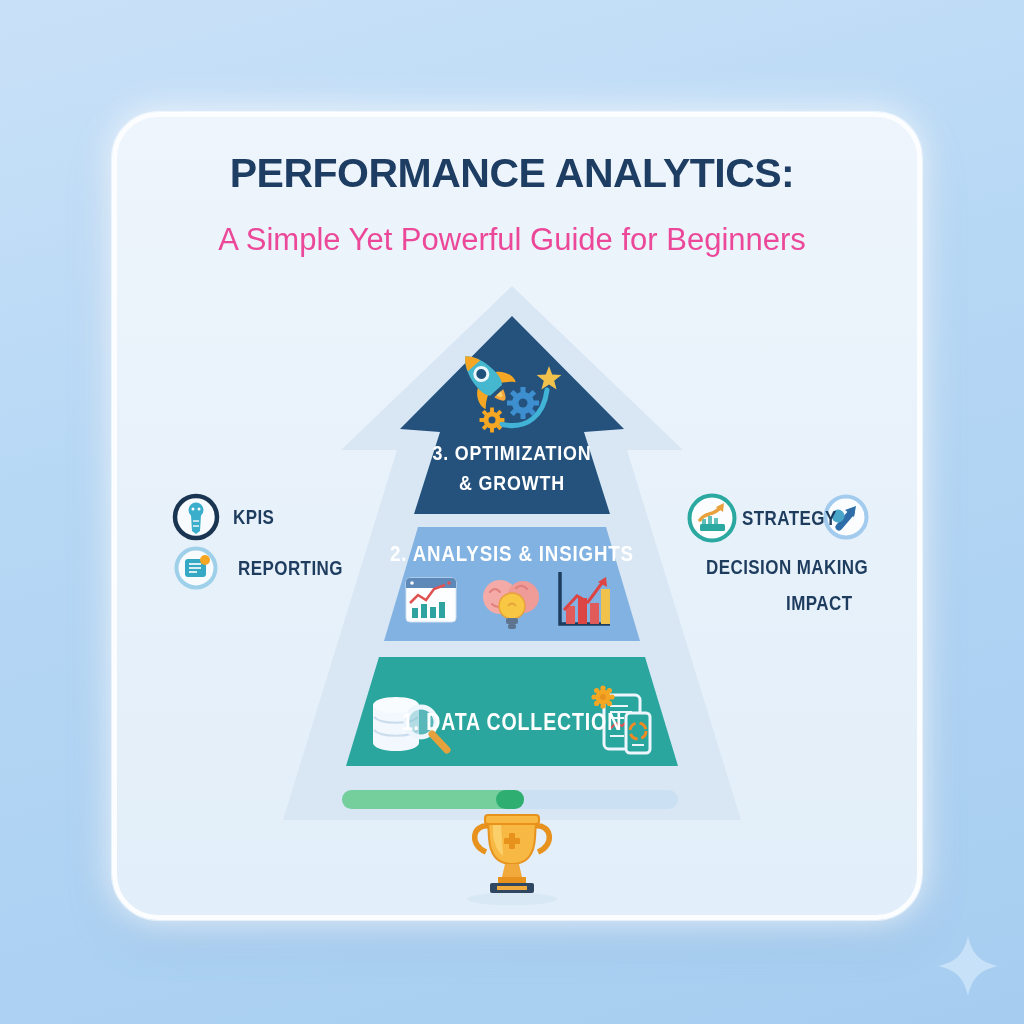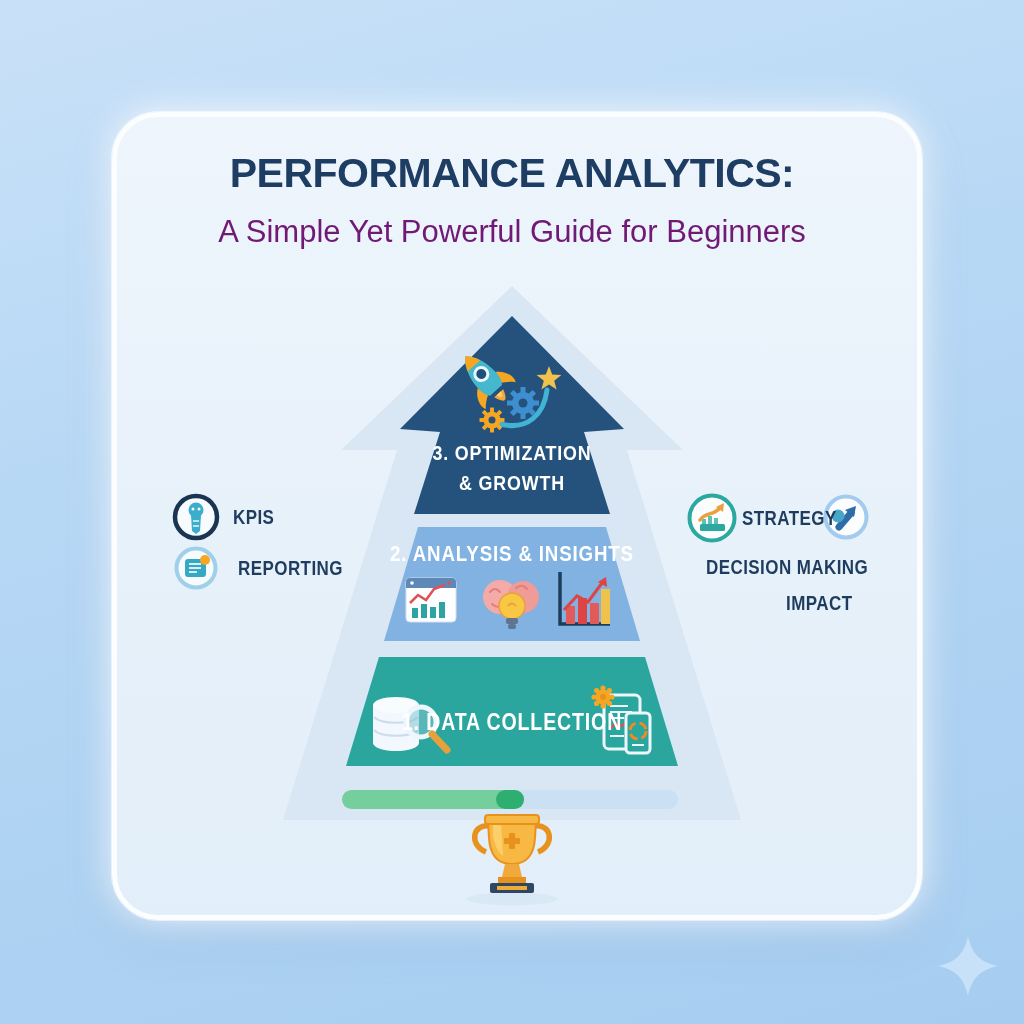--- a/index.html
+++ b/index.html
@@ -14,22 +14,22 @@
     background:linear-gradient(180deg,#eef5fc 0%,#e7f1fa 55%,#e2eef9 100%);
     border:5px solid #fbfdff;
     box-shadow:0 0 0 1px rgba(255,255,255,.55),0 0 38px rgba(255,255,255,.9),0 18px 44px rgba(110,155,205,.28);
   }
   .abs{position:absolute;}
   .title{
     left:512px;top:150px;transform:translateX(-50%);
     font-size:41px;font-weight:700;letter-spacing:-.5px;color:#1e3d63;white-space:nowrap;
   }
   .subtitle{
-    left:512px;top:214px;transform:translateX(-50%);
-    font-size:31px;font-weight:500;color:#701a75;white-space:nowrap;
+    left:512px;top:222px;transform:translateX(-50%);
+    font-size:31px;font-weight:500;color:#ec4899;white-space:nowrap;
   }
   .lvl-label{
     color:#ffffff;font-weight:700;letter-spacing:1px;white-space:nowrap;
     transform:translateX(-50%) scaleX(.85);
   }
   .side-label{
     color:#1e3c5e;font-weight:700;font-size:20px;letter-spacing:.5px;white-space:nowrap;
     transform:scaleX(.85);transform-origin:left center;
   }
   svg{display:block;}

